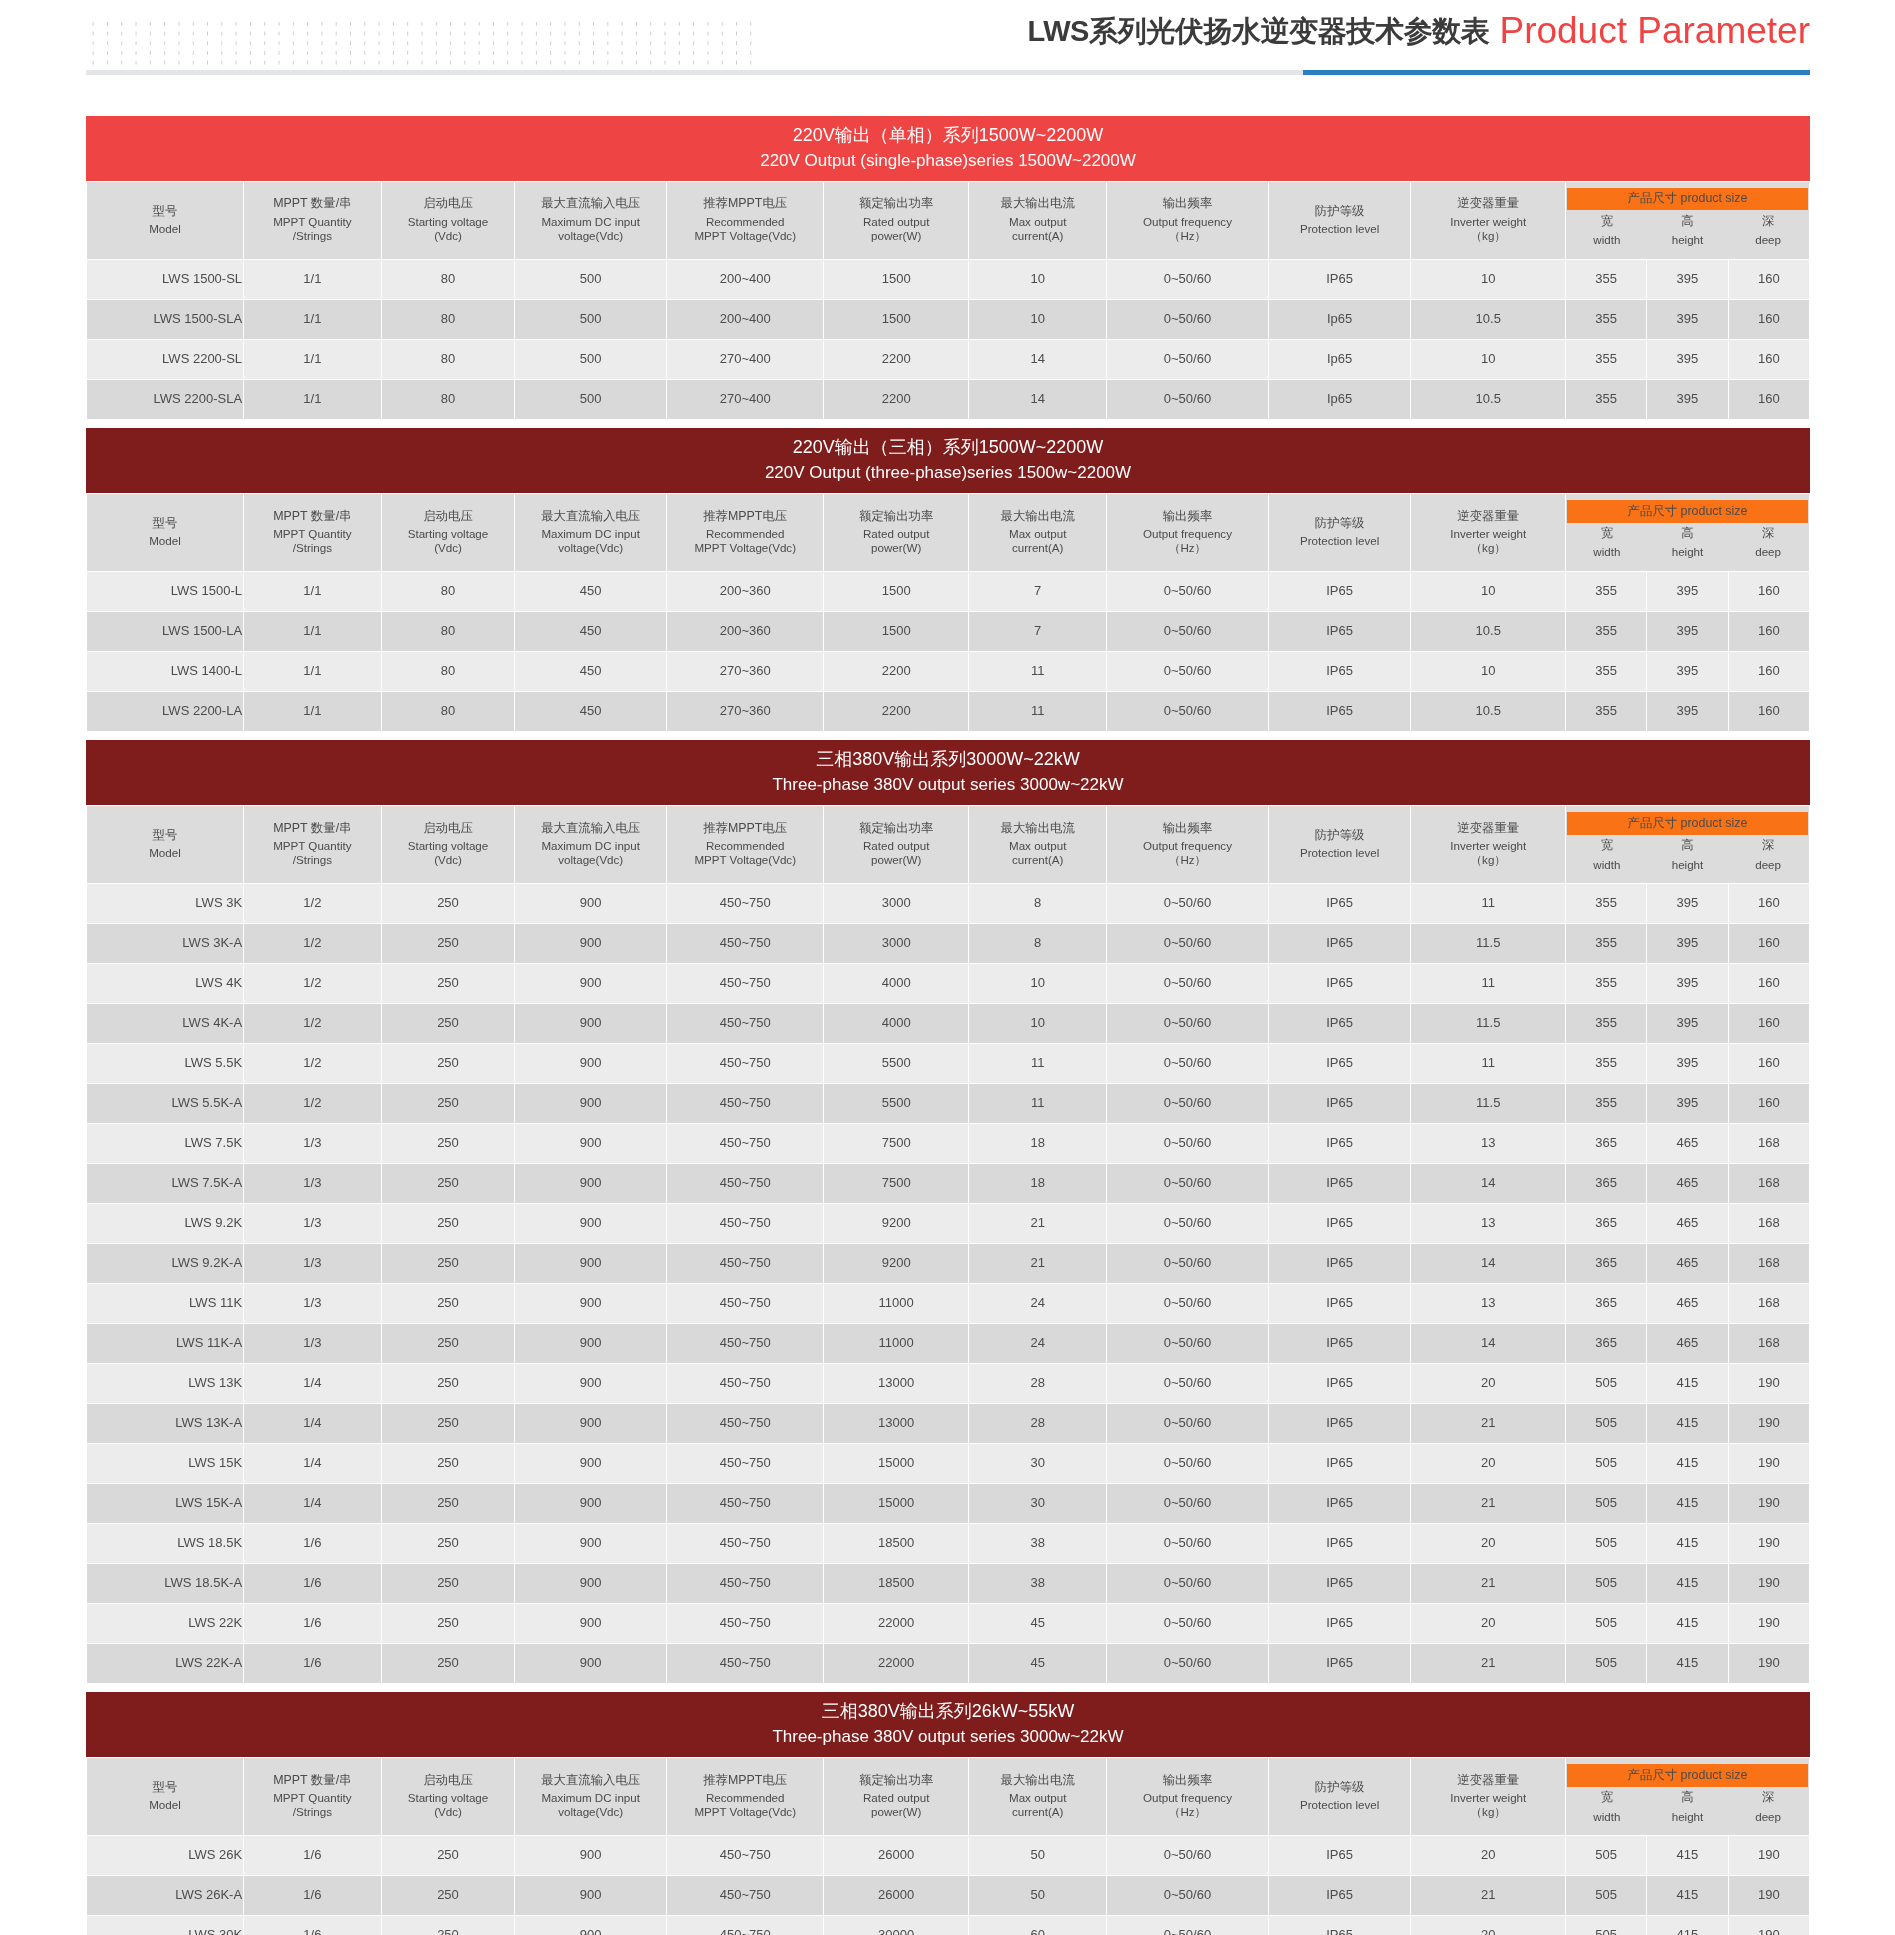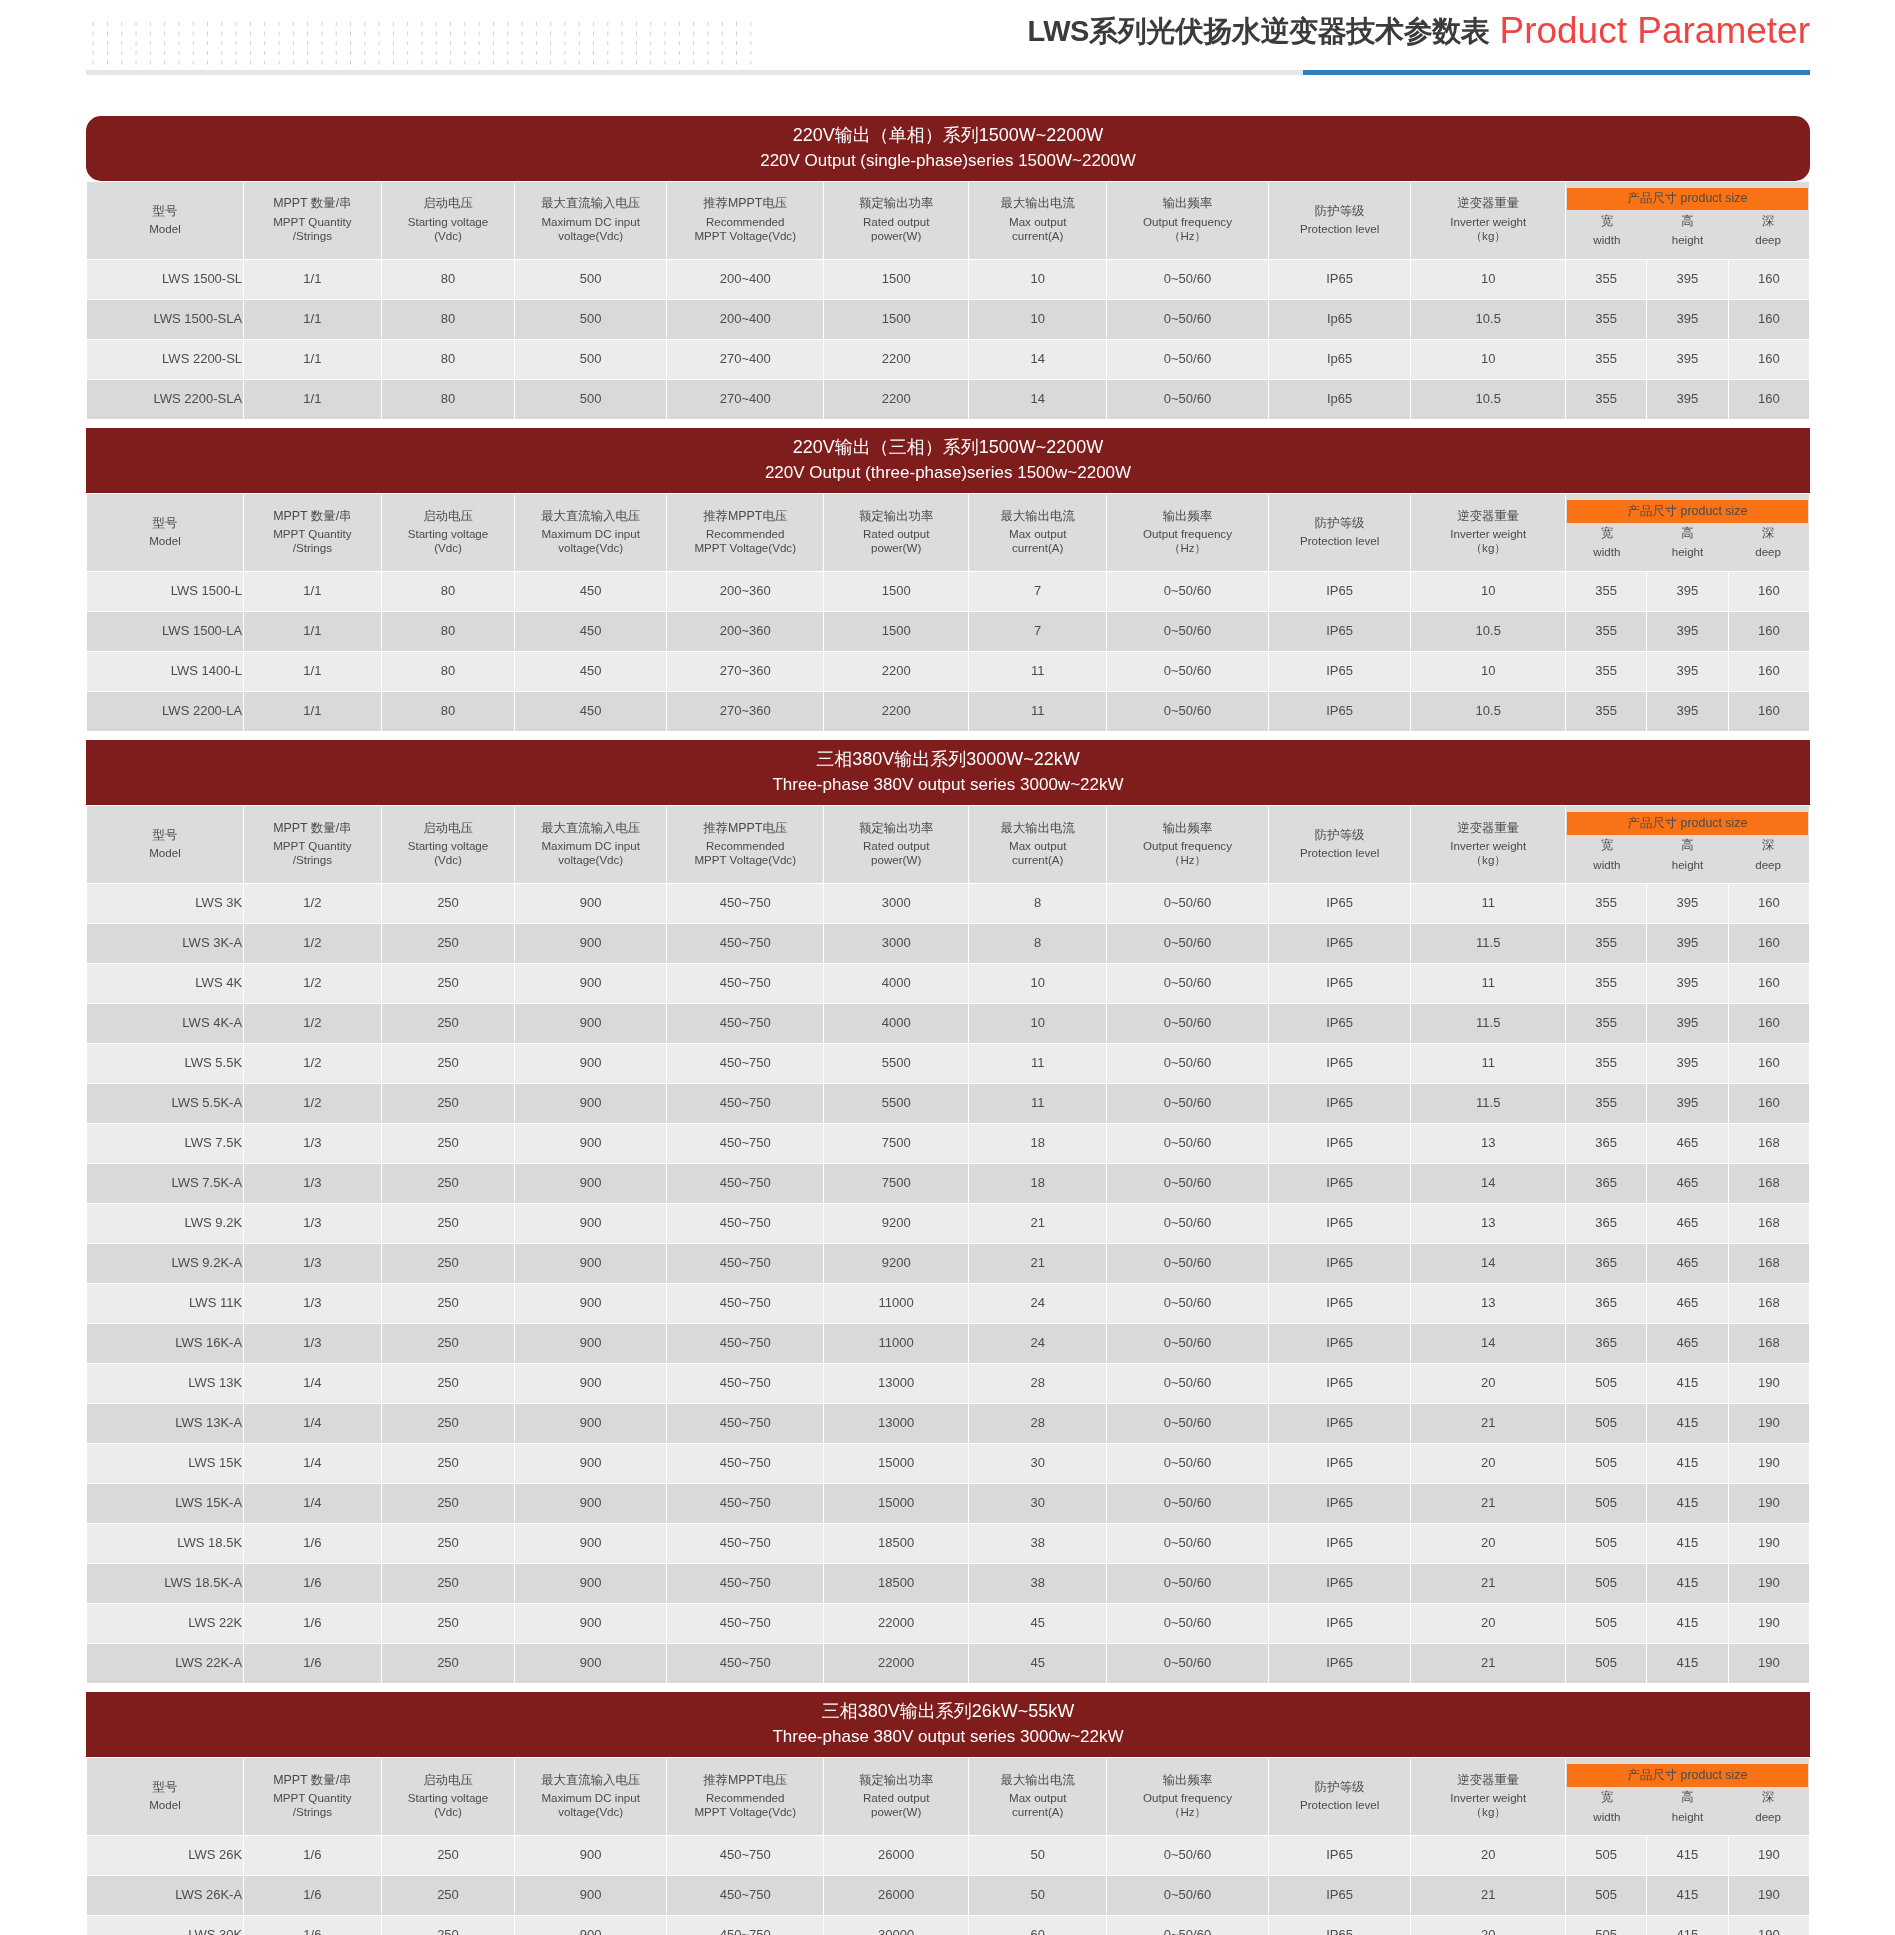--- a/index.html
+++ b/index.html
@@ -79,21 +79,21 @@
 
   
   .block { margin: 0; }
   .band {
     width: 100%;
     text-align: center;
     color: #ffffff;
     padding: 7px 0 8.5px;
     line-height: 1.42;
   }
-  .band.orange { background: #7f1d1d; border-radius: 15px; }
+  .band.orange { background: #ef4444; }
   .band.blue   { background: #7f1d1d; }
   .band-cn { font-size: 18px; font-weight: 400; letter-spacing: 0px; }
   .band-en { font-size: 17px; font-weight: 400; letter-spacing: 0px; }
 
   table.spec {
     width: 100%;
     border-collapse: separate;
     border-spacing: 1.2px 1.2px;
     table-layout: fixed;
     background: #ffffff;
@@ -743,21 +743,21 @@
               <td>11000</td>
               <td>24</td>
               <td>0~50/60</td>
               <td>IP65</td>
               <td>13</td>
               <td>365</td>
               <td>465</td>
               <td>168</td>
             </tr>
             <tr>
-              <td class="model">LWS 16K-A</td>
+              <td class="model">LWS 11K-A</td>
               <td>1/3</td>
               <td>250</td>
               <td>900</td>
               <td>450~750</td>
               <td>11000</td>
               <td>24</td>
               <td>0~50/60</td>
               <td>IP65</td>
               <td>14</td>
               <td>365</td>

